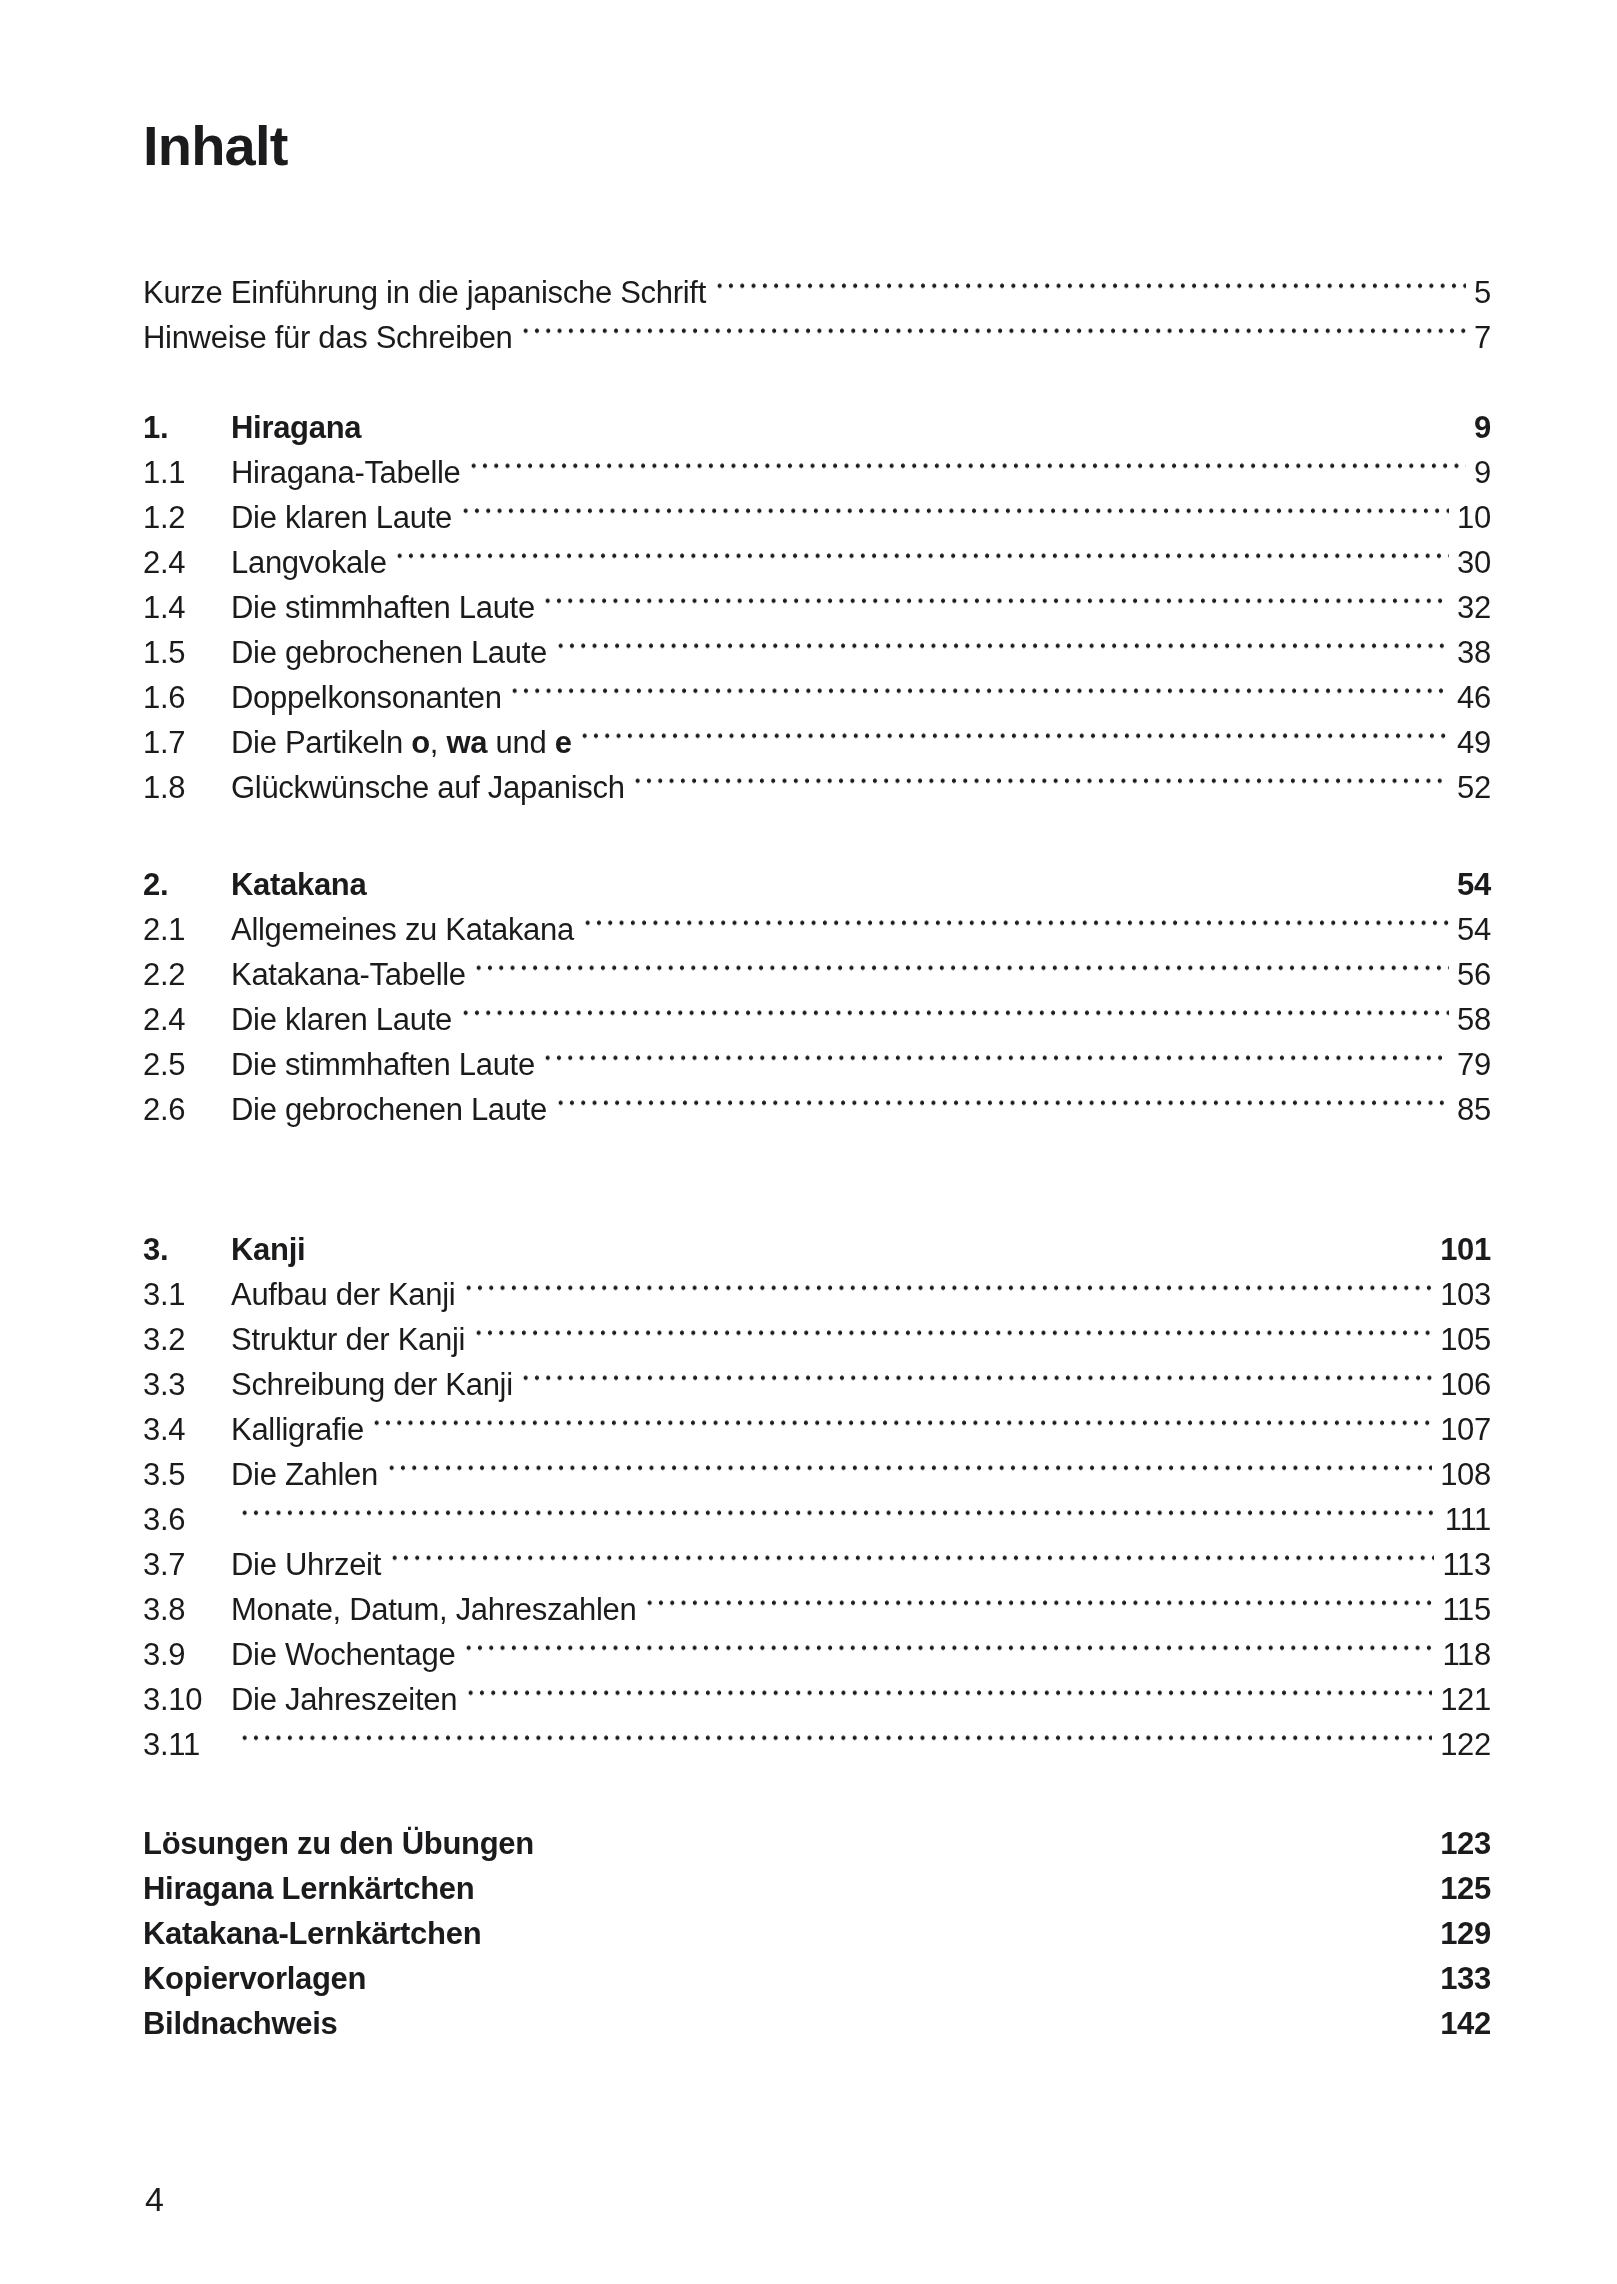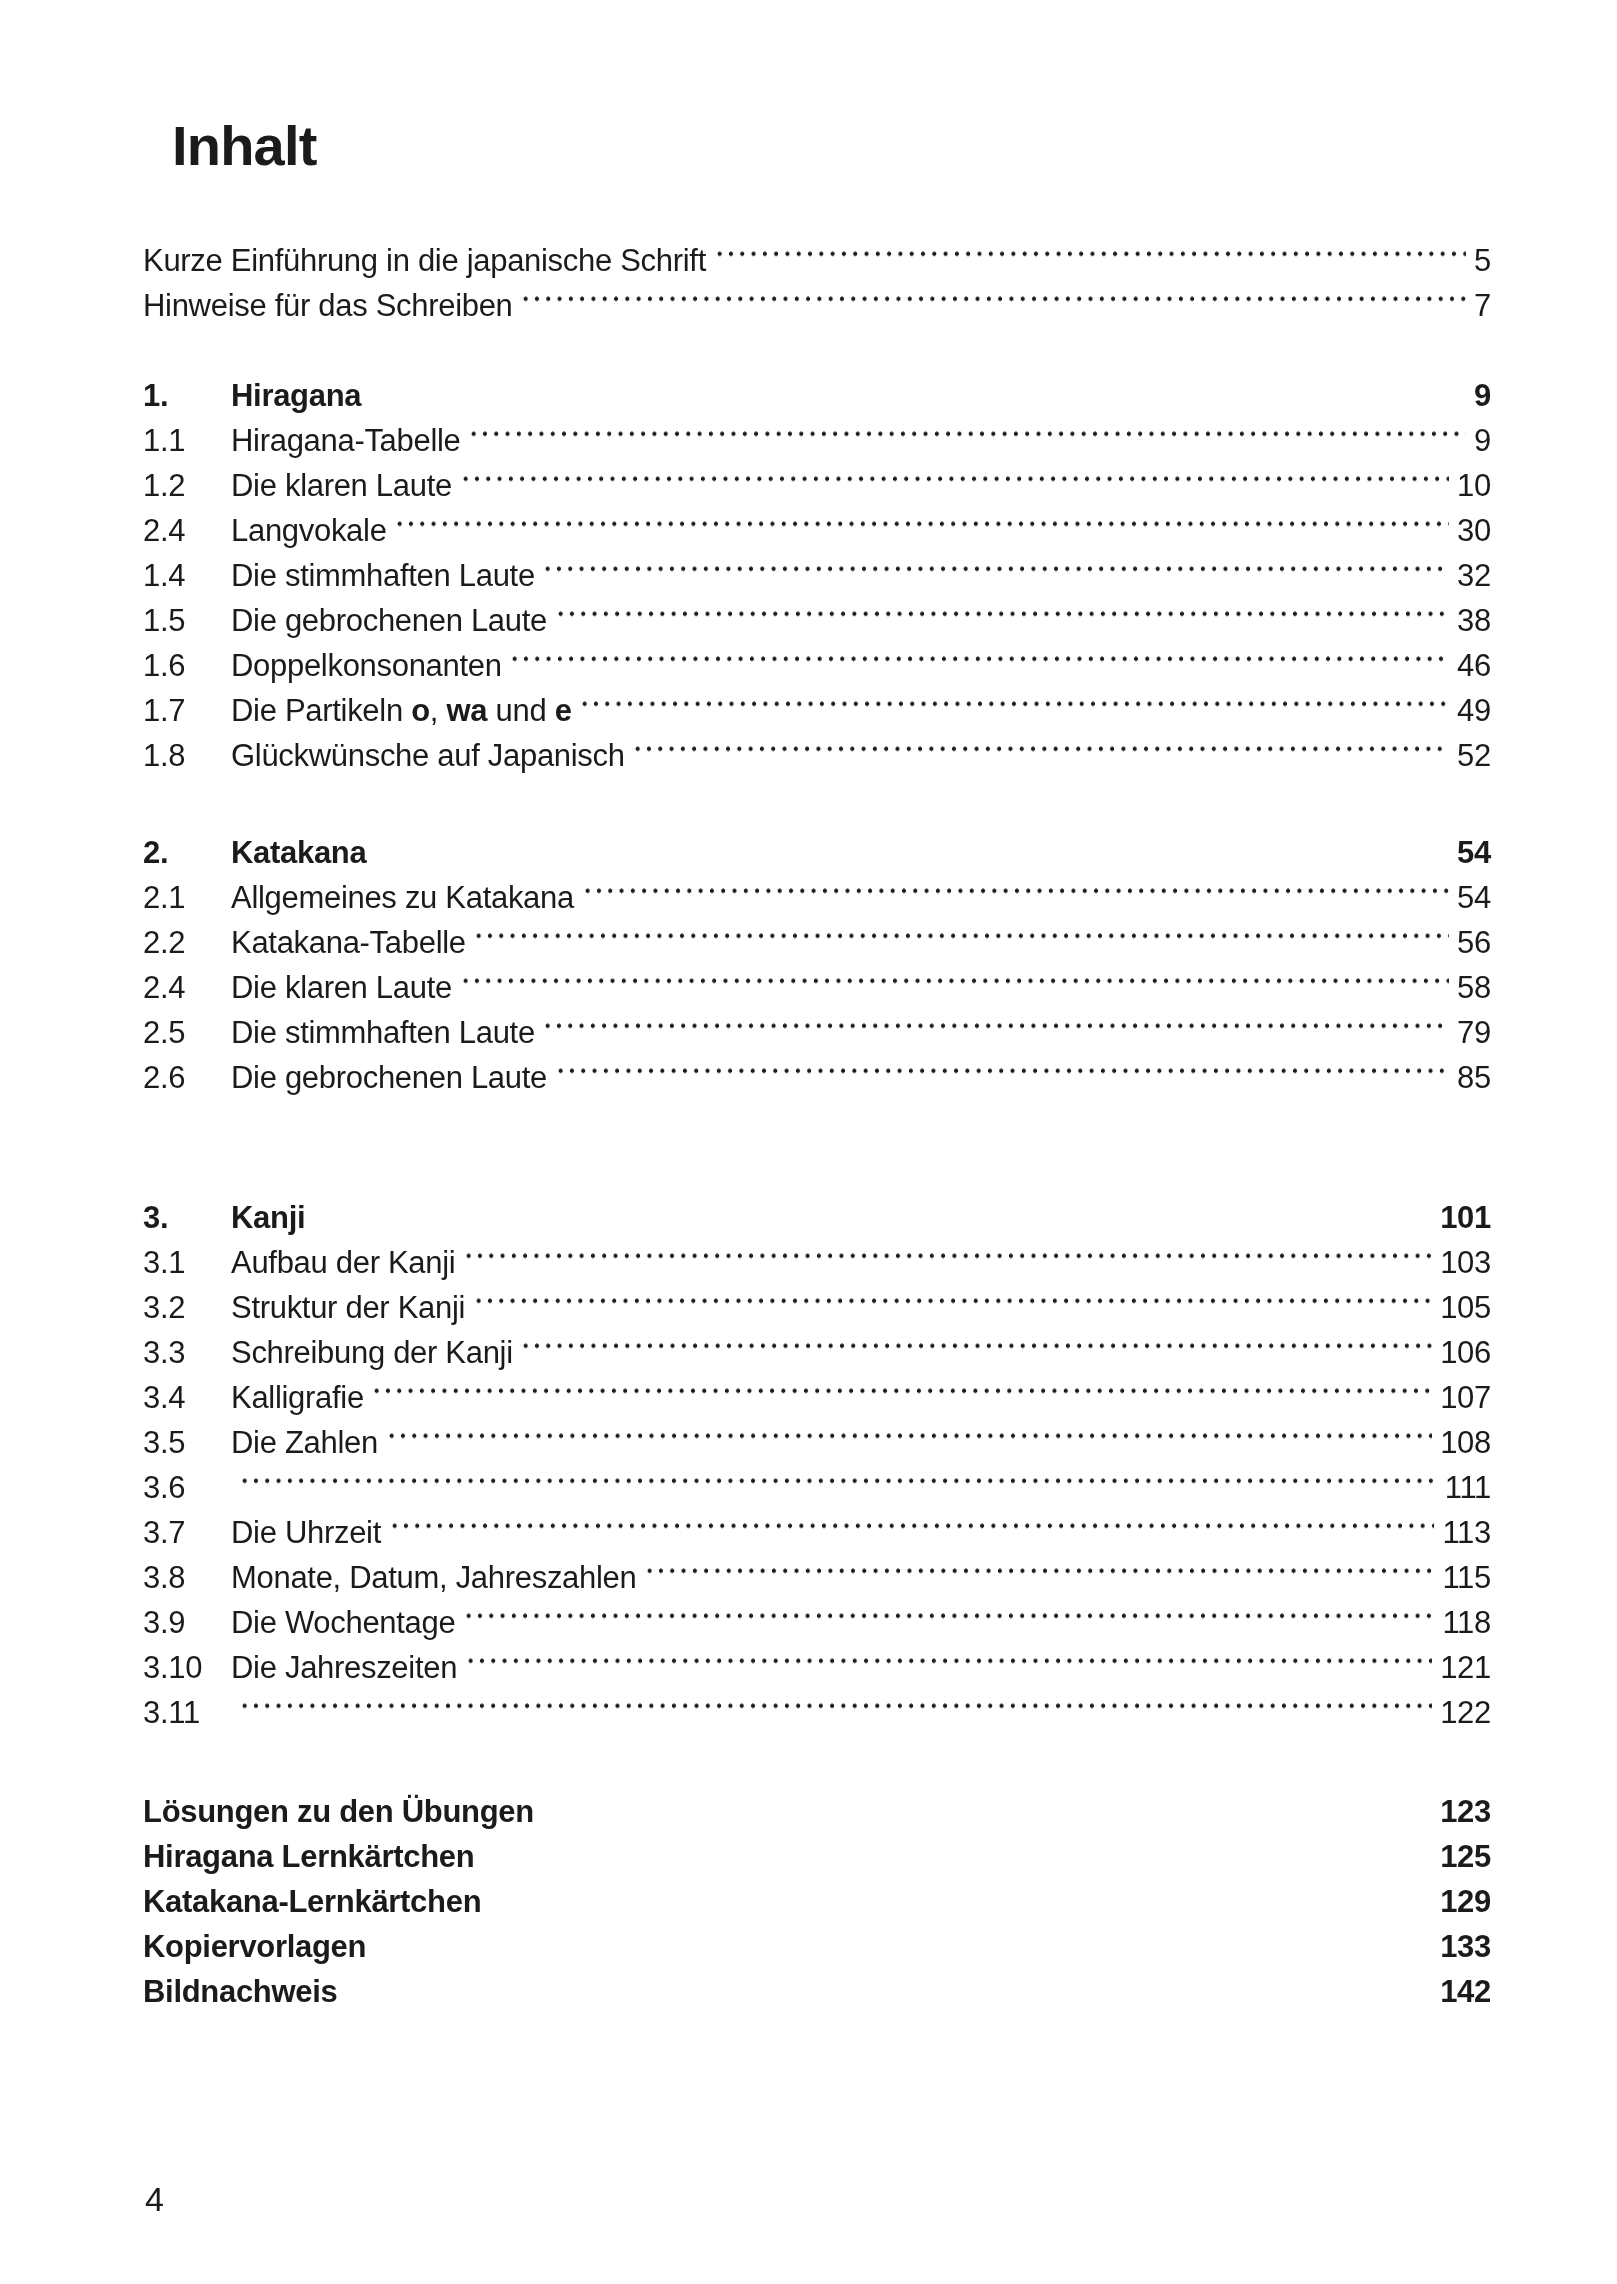--- a/index.html
+++ b/index.html
@@ -15,23 +15,22 @@
     background:#ffffff;
     overflow:hidden;
   }
   .title {
     position:absolute;
     left:143px; top:116px;
     font-size:56px;
     font-weight:bold;
     letter-spacing:-0.8px;
     line-height:59px;
-    margin-left:29px;
-  }
-  .block { position:absolute; left:143px; width:1348px; }
+  }
+  .block { position:absolute; left:143px; width:1348px;margin-top:32px; }
   .block-intro      { top:238px; }
   .block-s1         { top:373px; }
   .block-s2         { top:830px; }
   .block-s3         { top:1195px; }
   .block-backmatter { top:1789px; }
   .row {
     display:flex;
     align-items:baseline;
     height:45px;
     line-height:45px;

